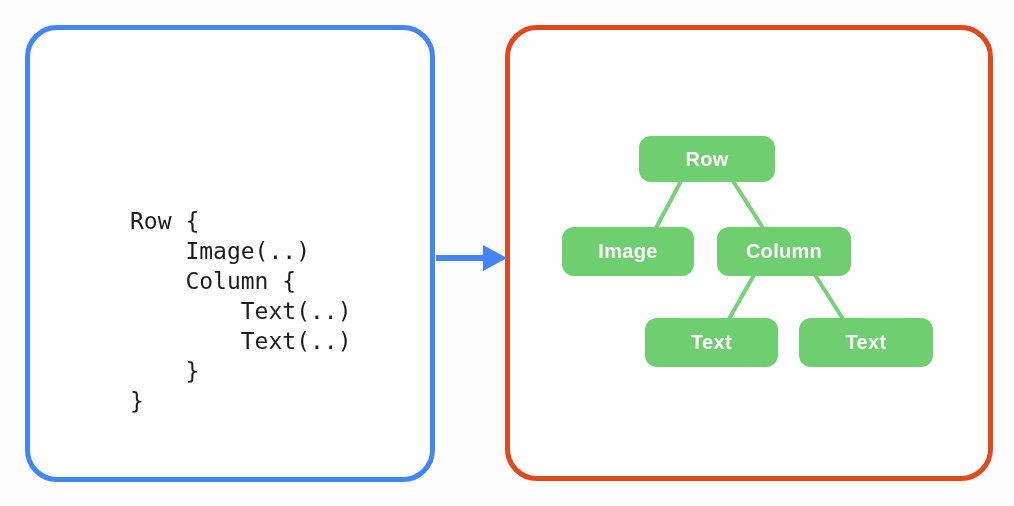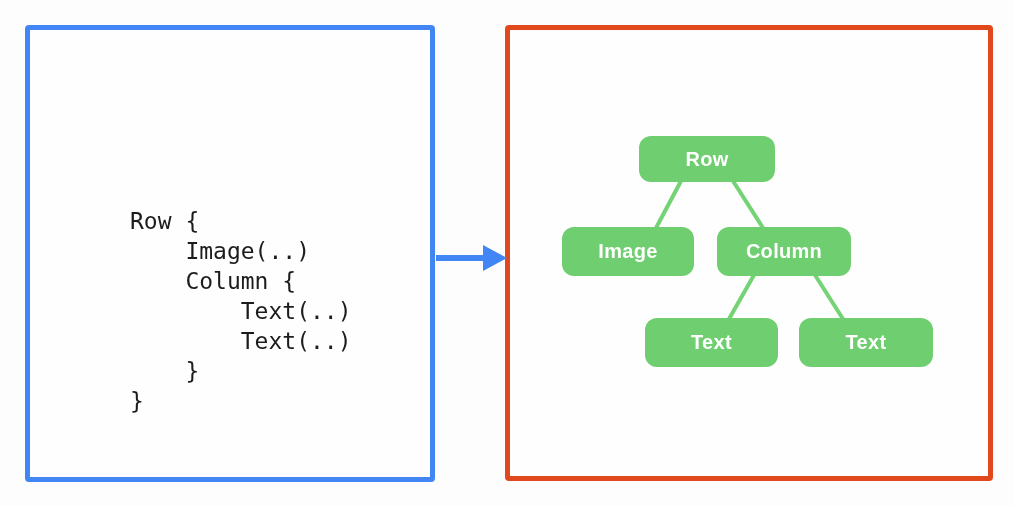--- a/index.html
+++ b/index.html
@@ -13,21 +13,21 @@
     width: 1014px;
     height: 506px;
     overflow: hidden;
     background: #fdfdfd;
   }
 
   
   .panel {
     position: absolute;
     box-sizing: border-box;
-    border-radius: 4px;
+    border-radius: 32px;
     background: #fefefe;
   }
   .panel.code-panel {
     left: 25px;
     top: 25px;
     width: 410px;
     height: 457px;
     border: 5px solid #4285F4;
   }
   .panel.tree-panel {

